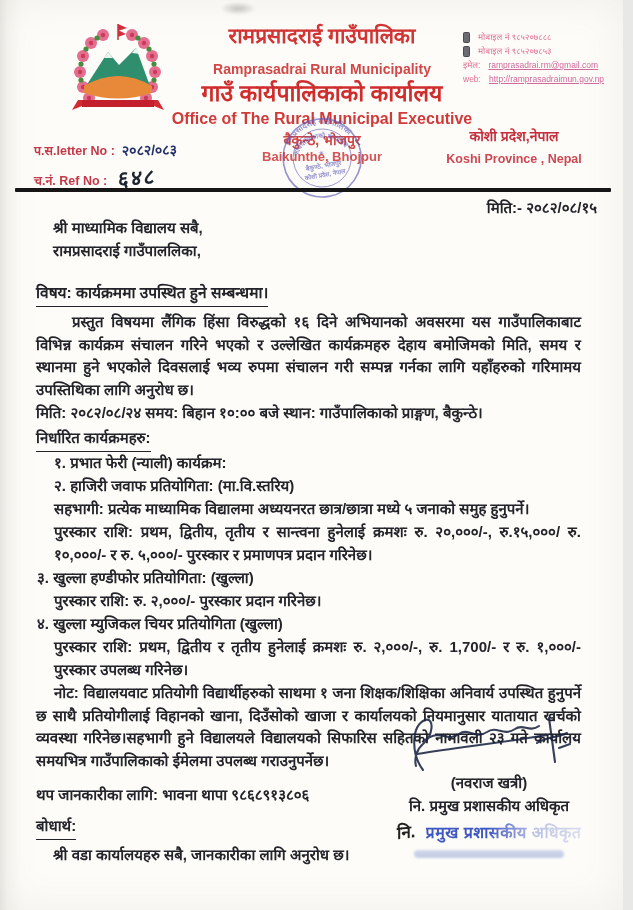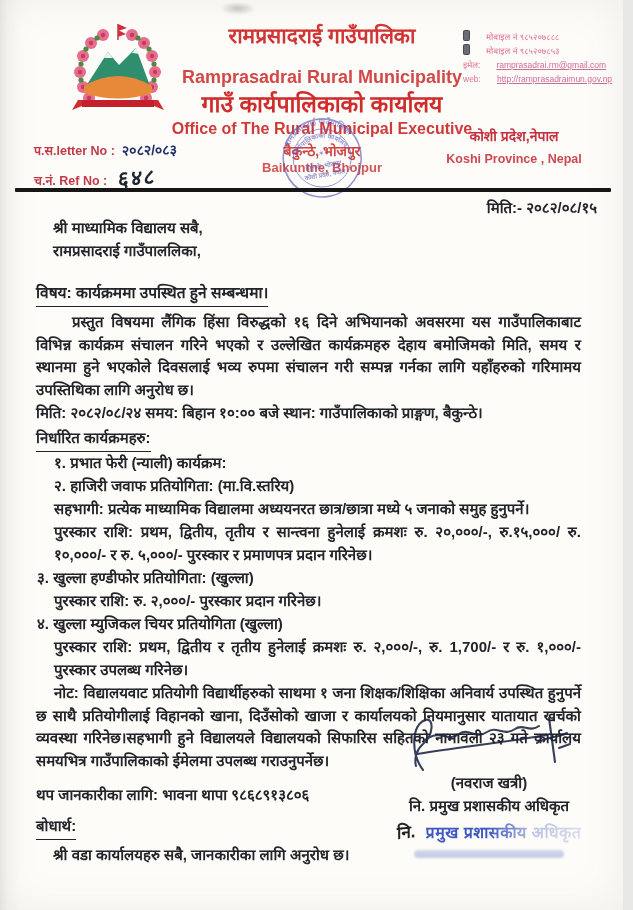--- a/index.html
+++ b/index.html
@@ -8,27 +8,27 @@
       linear-gradient(90deg,#ecebe7 0,#f7f6f1 7px,#fdfcf8 22px),
       #fdfcf8;
     box-shadow:inset 0 0 40px rgba(120,115,105,.10);
     font-family:Liberation Sans, sans-serif;color:#23242a;}
   .smudge{position:absolute;left:220px;top:2px;width:36px;height:13px;
     background:radial-gradient(rgba(110,108,104,.38),transparent 70%);filter:blur(1px);}
   
   .logo{position:absolute;left:56px;top:20px;}
   .titleblock{position:absolute;left:142px;top:24px;width:360px;text-align:center;line-height:1.15;}
   .t-np1{font-size:21px;font-weight:700;color:#d03434;}
-  .t-en1{font-size:18px;font-weight:700;color:#d24848;margin-top:19px;}
+  .t-en1{font-size:14px;font-weight:700;color:#d24848;margin-top:13px;}
   .t-np2{font-size:23px;font-weight:700;color:#cf2d2d;margin-top:3px;}
   .t-en2{font-size:16px;font-weight:700;color:#d03a3a;margin-top:3px;}
   .t-np3{font-size:14px;font-weight:700;color:#d04545;margin-top:4px;}
   .t-en3{font-size:13px;font-weight:700;color:#d35555;margin-top:2px;}
   .contact{position:absolute;right:4px;top:30px;width:156px;font-size:8.5px;line-height:1.65;color:#dd7090;}
-  .contact .row{display:flex;align-items:flex-start;gap:16px;white-space:nowrap;}
+  .contact .row{display:flex;align-items:center;gap:8px;white-space:nowrap;}
   .ph-icon{display:inline-block;width:5px;height:9px;border:1px solid #4a4a52;border-radius:1.5px;background:#6b6b74;flex:0 0 auto;}
   .contact .val{text-decoration:underline;color:#d06a9a;}
   .province{position:absolute;right:24px;top:126px;width:170px;text-align:center;}
   .prov-np{font-size:14px;font-weight:700;color:#c5303f;}
   .prov-en{font-size:12.5px;font-weight:700;color:#cc4853;margin-top:7px;}
   .refs{position:absolute;left:34px;top:141px;line-height:1.1;}
   .ref-label{font-size:12.5px;font-weight:700;color:#c23a4a;}
   .ref-val1{font-size:14px;font-weight:700;color:#23306b;display:inline-block;transform:rotate(-1deg);margin-left:3px;}
   .ref-row2{margin-top:7px;}
   .ref-val2{font-size:21px;font-weight:600;color:#1c2430;display:inline-block;transform:rotate(-4deg) skewX(-8deg);margin-left:6px;letter-spacing:2px;}

